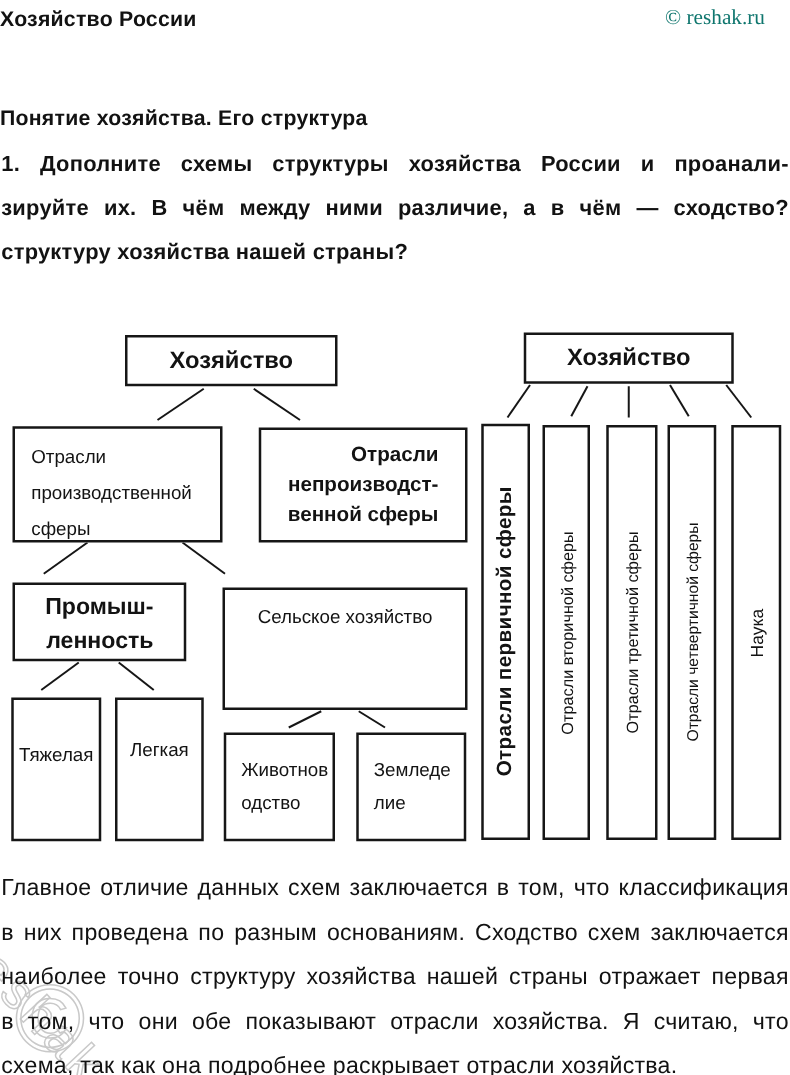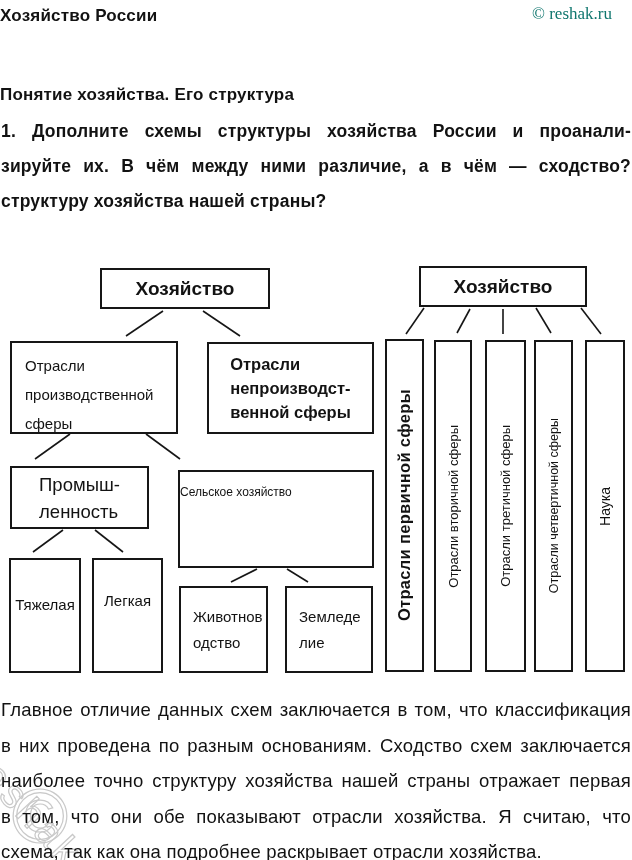--- a/index.html
+++ b/index.html
@@ -25,27 +25,27 @@
   .task { top:114px; font-weight:bold; font-size:17.5px; line-height:35px; letter-spacing:.2px; }
   .answer { top:692px; font-weight:400; font-size:18.5px; line-height:35.5px; letter-spacing:.2px; }
   .jline { text-align:justify; text-align-last:justify; }
   .jline-last { text-align:left; text-align-last:left; }
 
   
   .box {
     position:absolute; border:2px solid #161616; background:#ffffff;
     white-space:pre-line; color:#131313;
   }
-  .flexc { display:flex; align-items:center; justify-content:center; text-align:left; }
+  .flexc { display:flex; align-items:center; justify-content:center; text-align:right; }
 
   .root-box { font-weight:bold; font-size:19px; }
   .b-production { left:10px; top:341px; width:168px; height:93px; font-size:15px; line-height:29px; padding:8px 0 0 13px; }
   .b-nonproduction { left:207px; top:342px; width:167px; height:92px; font-weight:bold; font-size:16.5px; line-height:24px; }
-  .b-industry { left:10px; top:466px; width:139px; height:63px; font-weight:normal; font-size:18.5px; line-height:27px; }
-  .b-agriculture { left:178px; top:470px; width:196px; height:98px; font-size:12px; text-align:left; padding-top:13px; }
+  .b-industry { left:10px; top:466px; width:139px; height:63px; font-weight:bold; font-size:18.5px; line-height:27px; }
+  .b-agriculture { left:178px; top:470px; width:196px; height:98px; font-size:15px; text-align:center; padding-top:13px; }
   .b-heavy { left:9px;  top:558px; width:72px; height:115px; font-size:15px; text-align:center; padding-top:36px; }
   .b-light { left:92px; top:558px; width:71px; height:115px; font-size:15px; text-align:center; padding-top:32px; }
   .b-livestock { left:179px; top:586px; width:89px; height:87px; font-size:15px; line-height:26px; padding:16px 0 0 12px; }
   .b-farming  { left:285px; top:586px; width:88px; height:87px; font-size:15px; line-height:26px; padding:16px 0 0 12px; }
   .b-root-left  { left:100px; top:268px; width:170px; height:41px; }
   .b-root-right { left:419px; top:266px; width:168px; height:41px; }
 
   
   .vbar { position:absolute; top:340px; height:332px; border:2px solid #161616; background:#fff;
           display:flex; align-items:center; justify-content:center; }

